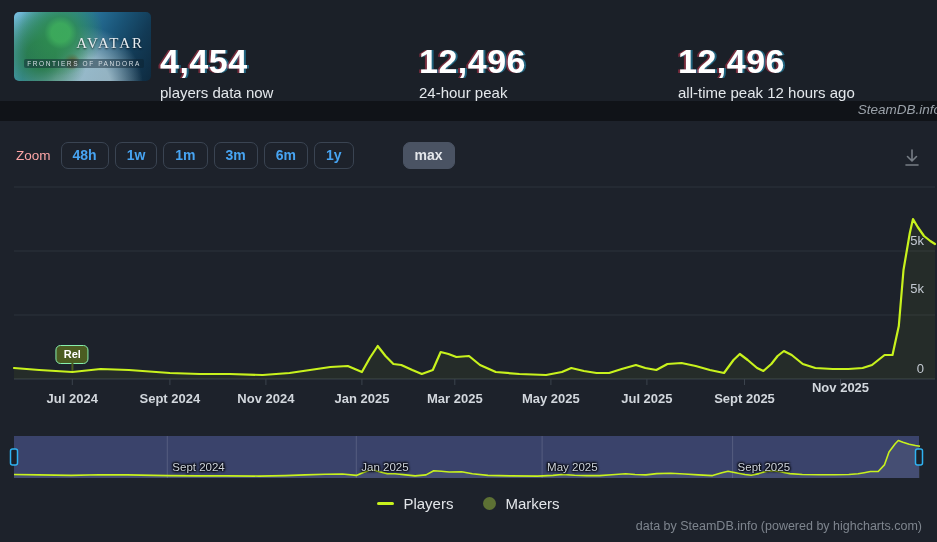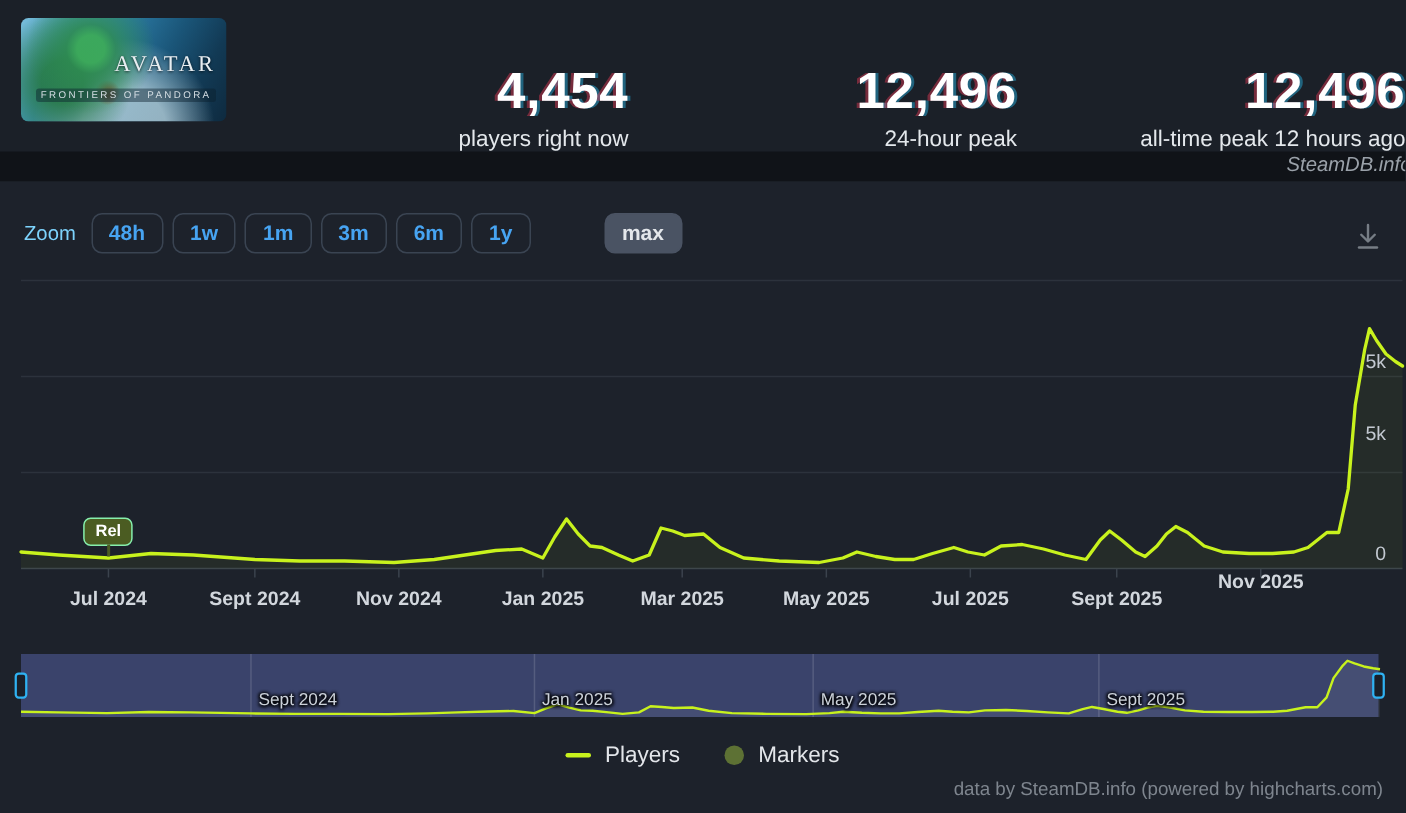--- a/index.html
+++ b/index.html
@@ -12,33 +12,33 @@
       radial-gradient(circle at 34% 30%, rgba(60,170,90,.95) 0 9%, rgba(46,140,80,.8) 16%, transparent 42%),
       radial-gradient(circle at 20% 62%, rgba(38,120,70,.9) 0 12%, transparent 40%),
       radial-gradient(circle at 42% 72%, rgba(190,40,30,.8) 0 3%, transparent 9%),
       radial-gradient(circle at 50% 108%, rgba(190,215,225,.75) 0 28%, transparent 60%),
       linear-gradient(118deg,#79bedc 0%,#4a9cbf 20%,#2b79a2 42%,#1a5578 64%,#123a55 82%,#0e2a3f 100%);
   }
   .capsule-title { position:absolute; right:7px; top:23px; text-align:right; }
   .capsule-title .t1 { font-family:"Liberation Serif",serif; font-size:15px; letter-spacing:2px; color:#e7edf1; text-shadow:0 1px 2px rgba(0,0,0,.7); }
   .capsule-title .t2 { margin-top:2px; font-size:6.5px; letter-spacing:1.6px; color:#d4dde3; background:rgba(10,30,45,.45); padding:1px 3px; border-radius:2px; display:inline-block; }
   .stats { position:absolute; left:160px; right:0; top:0; height:93px; display:flex; }
-  .stat { flex:1; display:flex; flex-direction:column; align-items:flex-end; justify-content:center; padding-top:2px;margin-top:48px; }
+  .stat { flex:1; display:flex; flex-direction:column; align-items:flex-start; justify-content:center; padding-top:2px;margin-top:48px; }
   .stat .num { font-size:34px; font-weight:bold; color:#ffffff; letter-spacing:.5px;
     text-shadow:-2px 0 0 rgba(255,60,90,.40), 2px 0 0 rgba(40,200,255,.40); }
   .stat .lbl { margin-top:3px; font-size:15px; color:#e4e8ec; }
 
   
   .strip { width:937px; height:20px; background:#101318; position:relative; overflow:hidden; }
   .strip .wm { position:absolute; right:-4px; top:1px; font-style:italic; font-size:13.5px; color:#9aa1a9; }
 
   
   .panel { position:relative; width:937px; height:429px; background:#1d222b; }
   .zoom-row { position:absolute; left:16px; top:21px; display:flex; align-items:center; gap:6px; }
-  .zoom-label { font-size:13.5px; color:#7dd3fc; margin-right:4px; }
+  .zoom-label { font-size:13.5px; color:#fca5a5; margin-right:4px; }
   .zbtn { font-family:inherit; font-size:14px; font-weight:bold; color:#47a4f2; background:transparent;
     border:1px solid #3a4452; border-radius:7px; padding:4px 11px; cursor:pointer; line-height:17px; }
   .zbtn.active { background:#4a5363; border-color:#4a5363; color:#e4e7eb;margin-left:43px; }
   .dl-icon { position:absolute; right:14px; top:26px; width:22px; height:22px; cursor:pointer; opacity:.85; }
 
   #chart-layer { position:absolute; inset:0; }
   #chart-svg-wrap { position:absolute; inset:0; }
   .ylab { position:absolute; font-size:13px; color:#c3c9d1; text-align:right; width:42px; }
   .xlab { position:absolute; transform:translateX(-50%); font-size:13px; font-weight:600; color:#d2d7dd; white-space:nowrap; }
   .nlab { position:absolute; font-size:11.5px; color:#ccd2da; white-space:nowrap;
@@ -61,21 +61,21 @@
 <div class="header">
   <div class="capsule">
     <div class="capsule-title">
       <div class="t1">AVATAR</div>
       <div class="t2">FRONTIERS OF PANDORA</div>
     </div>
   </div>
   <div class="stats">
     <div class="stat">
       <div class="num">4,454</div>
-      <div class="lbl">players right now</div>
+      <div class="lbl">players data now</div>
     </div>
     <div class="stat">
       <div class="num">12,496</div>
       <div class="lbl">24-hour peak</div>
     </div>
     <div class="stat">
       <div class="num">12,496</div>
       <div class="lbl">all-time peak 12 hours ago</div>
     </div>
   </div>

